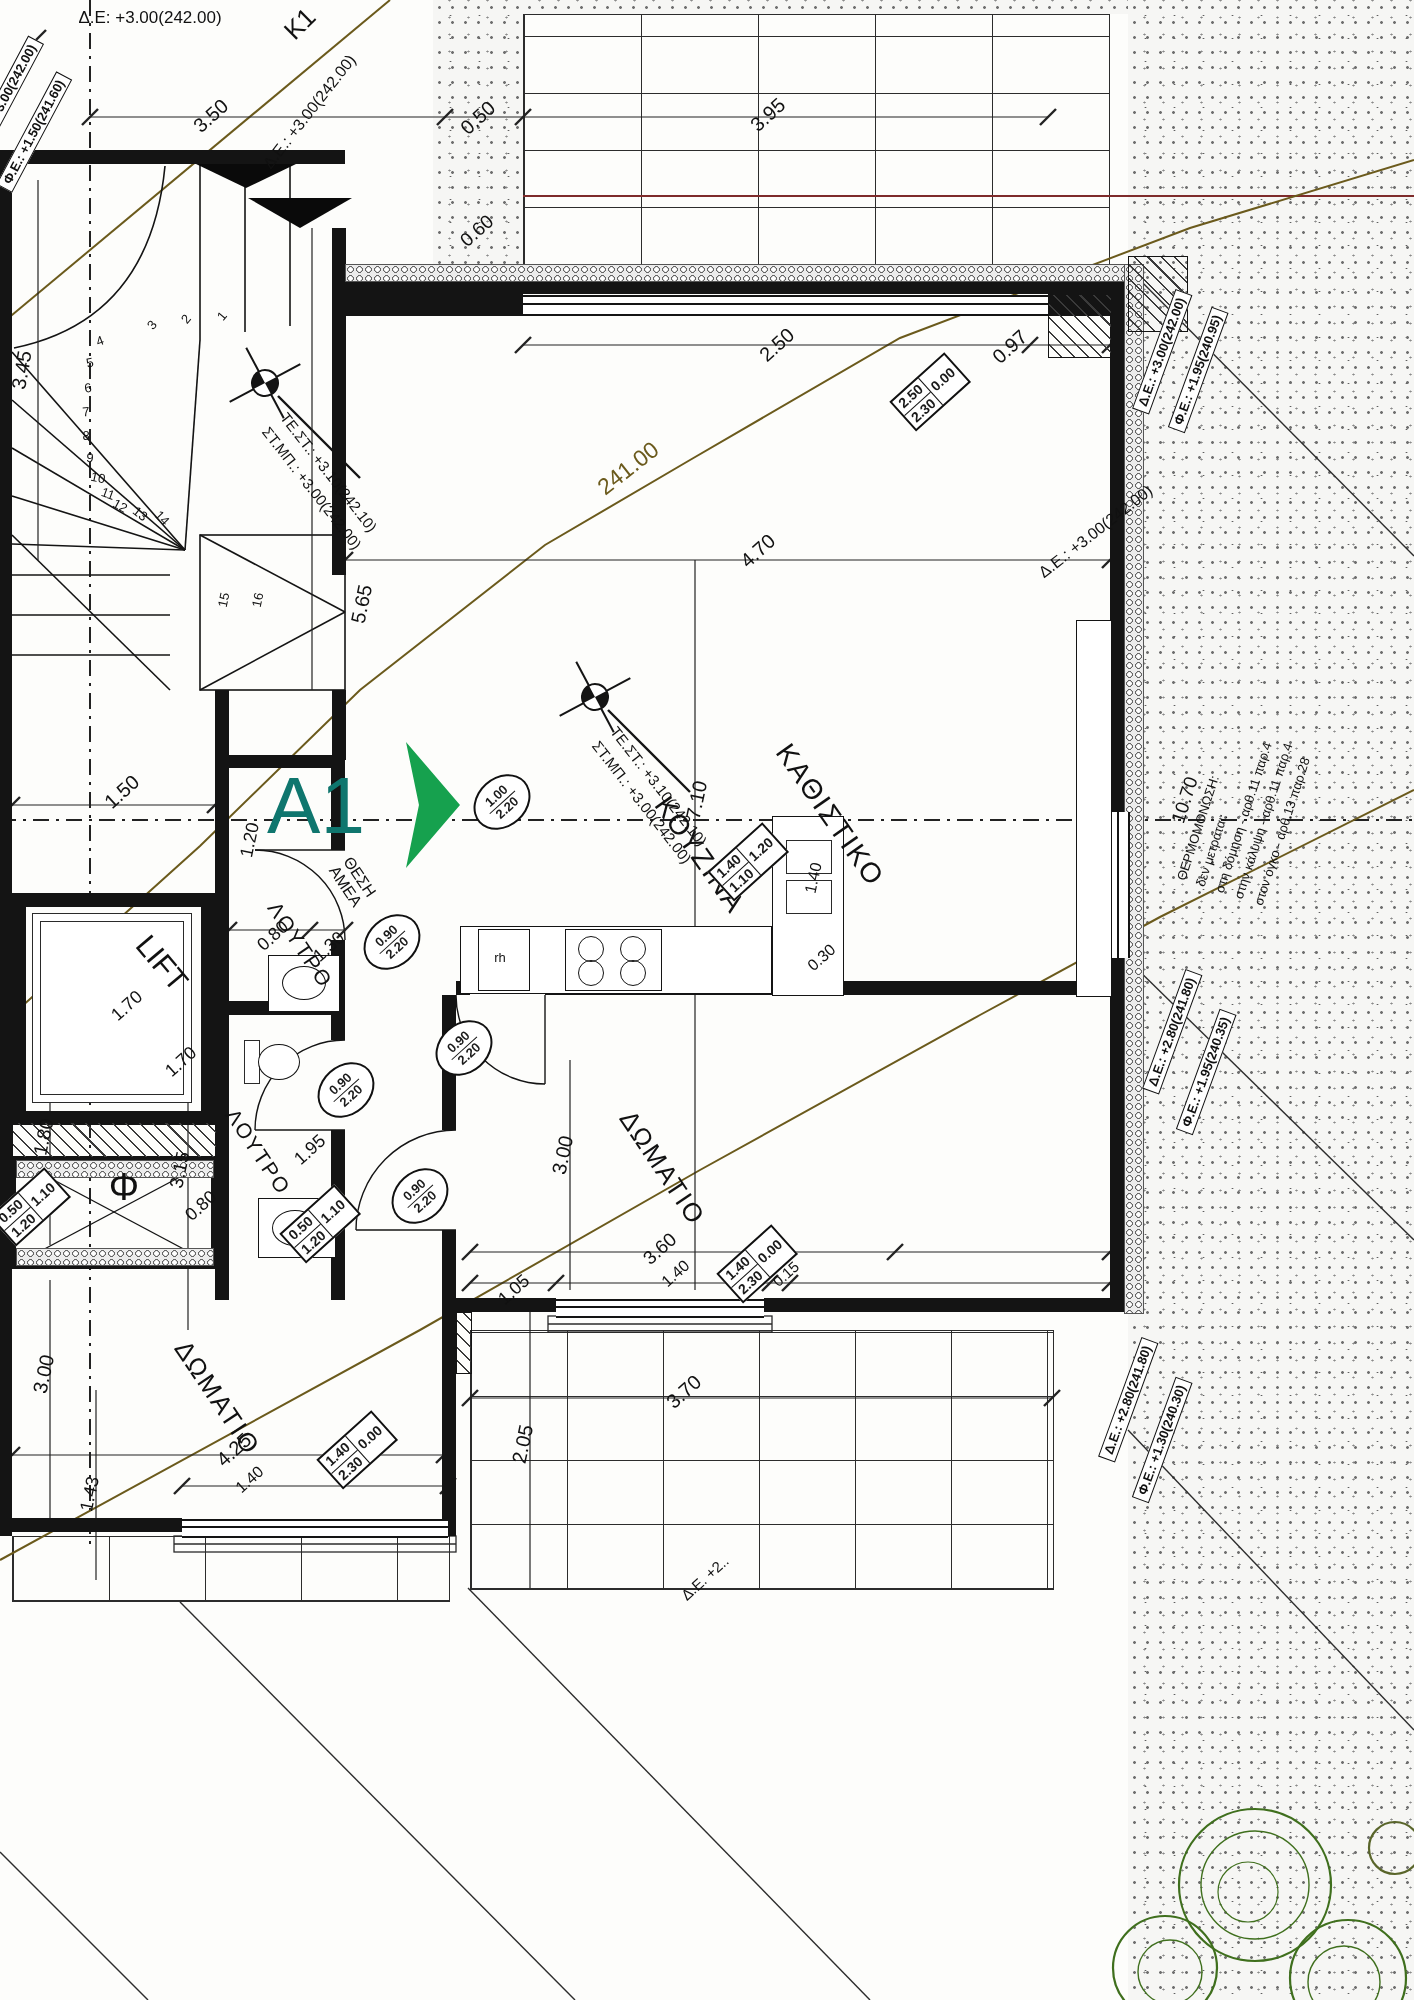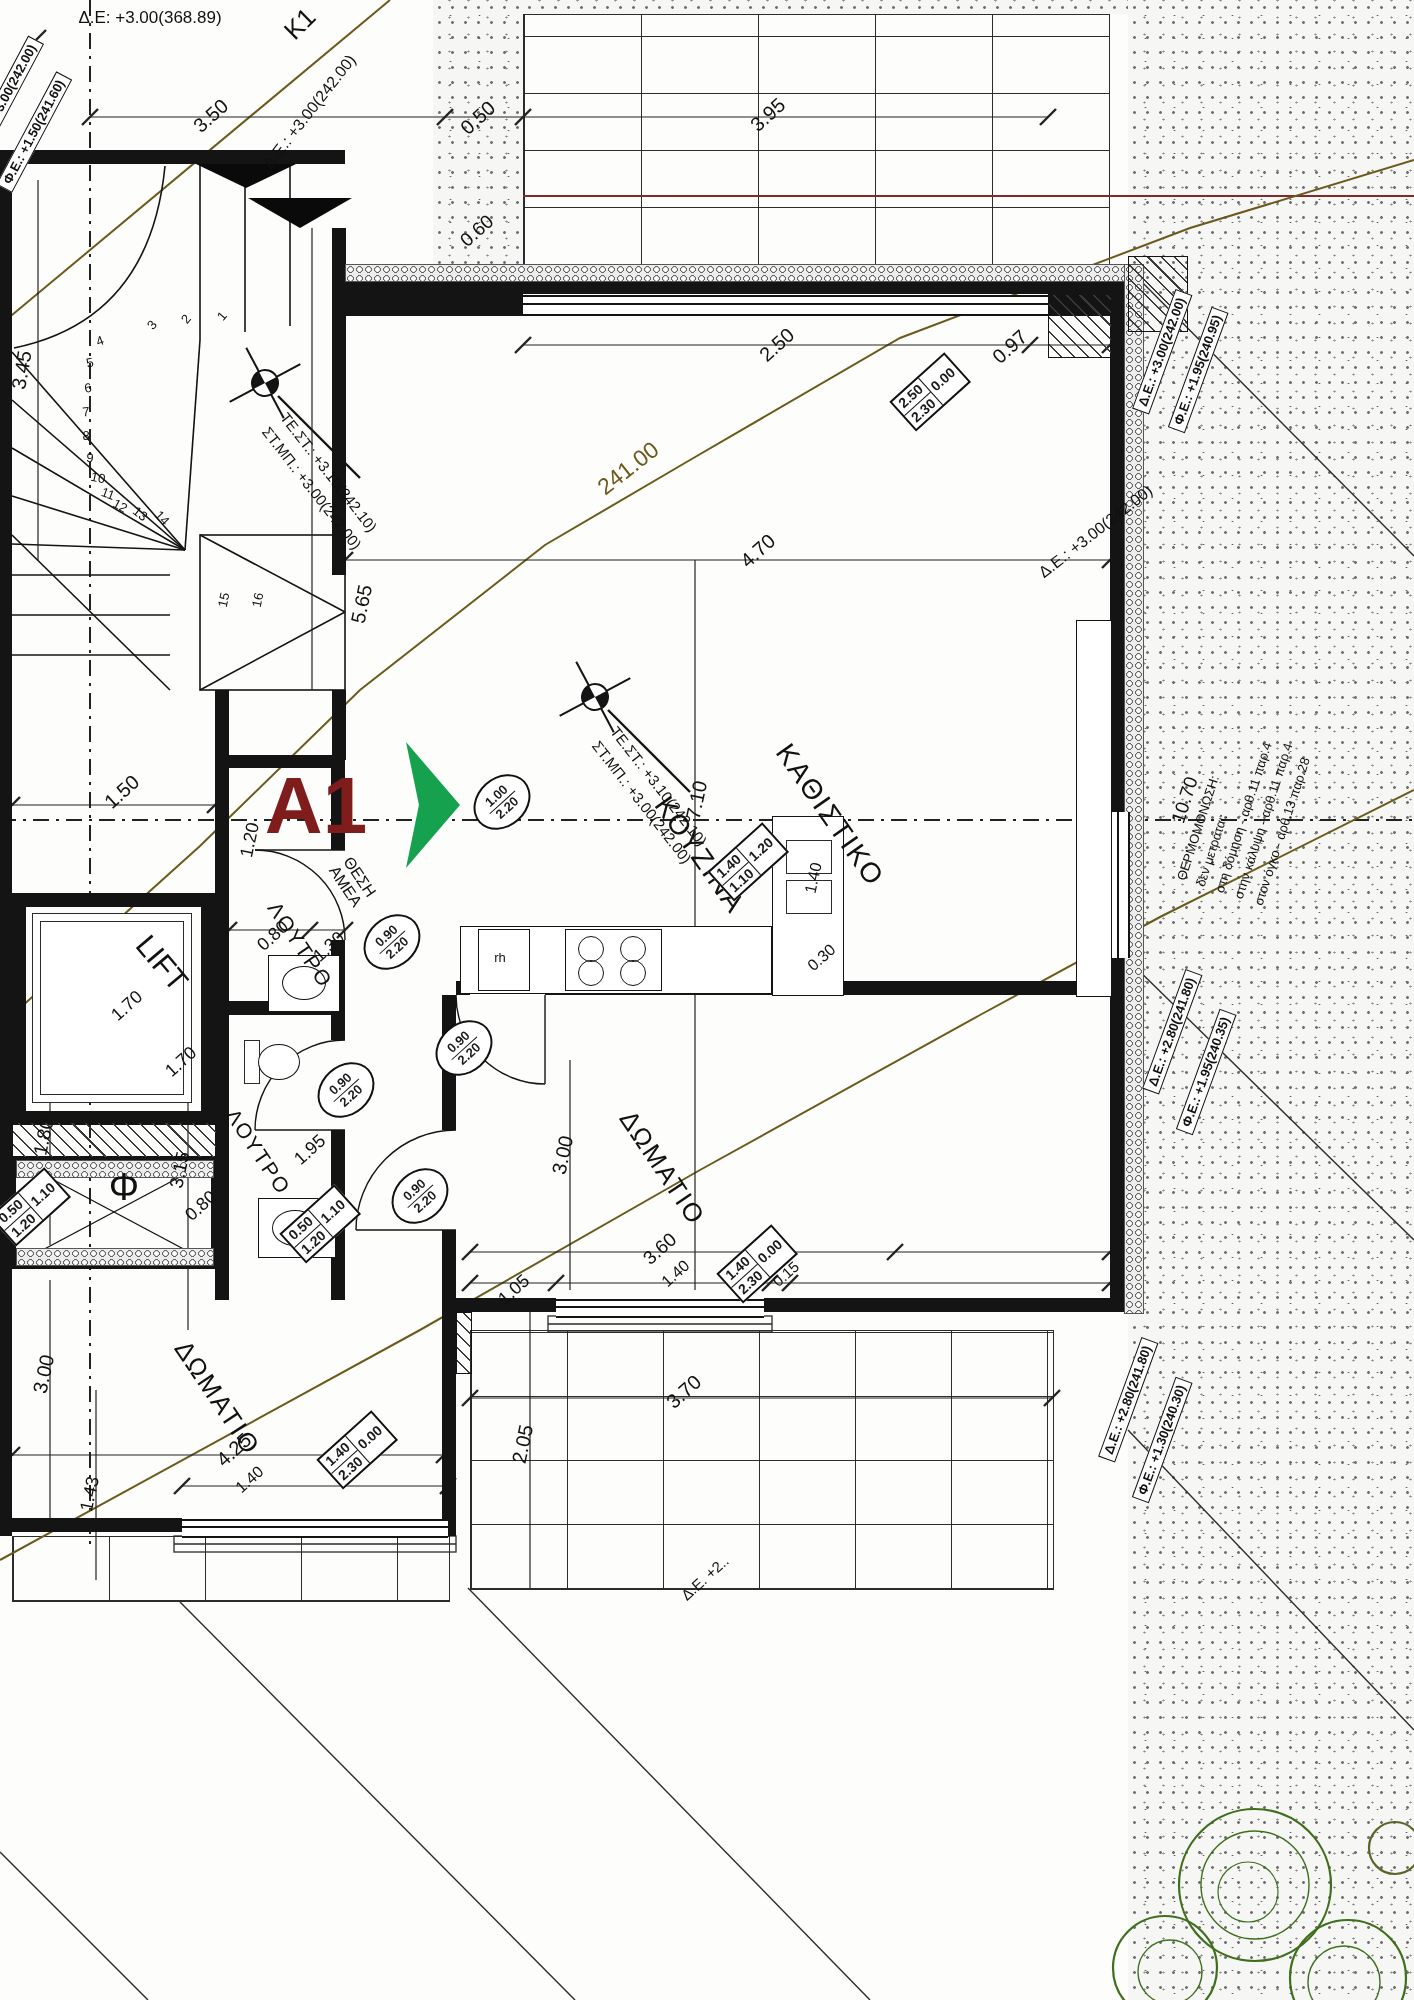--- a/index.html
+++ b/index.html
@@ -27,21 +27,21 @@
   .dashdot-h{position:absolute;height:2px;
     background-image:repeating-linear-gradient(90deg,#222 0 16px,transparent 16px 23px,#222 23px 26px,transparent 26px 33px);}
   .dashdot-v{position:absolute;width:2px;
     background-image:repeating-linear-gradient(180deg,#222 0 16px,transparent 16px 23px,#222 23px 26px,transparent 26px 33px);}
   .redline{position:absolute;height:2px;background:#7e2b2b;}
   .label{position:absolute;transform:translate(-50%,-50%);white-space:pre-line;
          text-align:center;line-height:1.05;}
   .dim{font-size:19px;color:#111;}
   .room{font-size:26px;letter-spacing:2px;color:#111;}
   .contourlbl{color:#6b5a1c;font-size:23px;}
-  .navy{color:#7f1d1d;font-weight:bold;}
+  .navy{color:#0f766e;font-weight:normal;}
   .boxed{border:1.8px solid #111;background:#fff;padding:1px 5px;font-weight:bold;}
   .wtag{position:absolute;transform:translate(-50%,-50%);display:flex;align-items:stretch;
         border:2px solid #111;background:#fff;font-weight:bold;font-size:14px;line-height:1.25;}
   .wtag .frac{display:flex;flex-direction:column;}
   .wtag .frac span{padding:0 4px;text-align:center;}
   .wtag .frac span:first-child{border-bottom:1.6px solid #111;}
   .wtag .side{border-left:1.6px solid #111;display:flex;align-items:center;padding:0 3px;}
   .oval{position:absolute;transform:translate(-50%,-50%);width:58px;height:46px;border:2px solid #111;
         border-radius:50%;background:#fff;display:flex;flex-direction:column;align-items:center;
         justify-content:center;font-size:13px;font-weight:bold;line-height:1.15;}
@@ -290,21 +290,21 @@
   <div class="counter" style="left:268px;top:955px;width:70px;height:55px;"></div>
   <div class="ellip" style="left:282px;top:966px;width:42px;height:32px;"></div>
   <div class="thinbox" style="left:244px;top:1040px;width:14px;height:42px;"></div>
   <div class="ellip" style="left:258px;top:1044px;width:40px;height:34px;"></div>
   <div class="counter" style="left:258px;top:1198px;width:76px;height:58px;"></div>
   <div class="ellip" style="left:272px;top:1210px;width:44px;height:34px;"></div>
 
   <div class="greenarrow" style="left:406px;top:742px;"></div>
 
   <div id="annotations">
-      <div class="label dim" style="left: 150px; top: 18px; font-size: 17px; transform: translate(-50%, -50%) rotate(0deg);">Δ.Ε: +3.00(368.89)</div>
+      <div class="label dim" style="left: 150px; top: 18px; font-size: 17px; transform: translate(-50%, -50%) rotate(0deg);">Δ.Ε: +3.00(242.00)</div>
       <div class="label dim" style="left: 300px; top: 24px; font-size: 26px; transform: translate(-50%, -50%) rotate(-45deg);">K1</div>
       <div class="label dim" style="left: 310px; top: 112px; font-size: 16px; transform: translate(-50%, -50%) rotate(-52deg);">Δ.Ε.: +3.00(242.00)</div>
       <div class="label dim" style="left: 1096px; top: 532px; font-size: 16px; transform: translate(-50%, -50%) rotate(-38deg);">Δ.Ε.: +3.00(242.00)</div>
       <div class="label dim" style="left: 211px; top: 116px; font-size: 20px; transform: translate(-50%, -50%) rotate(-42deg);">3.50</div>
       <div class="label dim" style="left: 478px; top: 118px; font-size: 20px; transform: translate(-50%, -50%) rotate(-42deg);">0.50</div>
       <div class="label dim" style="left: 768px; top: 115px; font-size: 20px; transform: translate(-50%, -50%) rotate(-42deg);">3.95</div>
       <div class="label dim" style="left: 477px; top: 231px; font-size: 19px; transform: translate(-50%, -50%) rotate(-42deg);">0.60</div>
       <div class="label dim" style="left: 777px; top: 345px; font-size: 20px; transform: translate(-50%, -50%) rotate(-42deg);">2.50</div>
       <div class="label dim" style="left: 1010px; top: 347px; font-size: 20px; transform: translate(-50%, -50%) rotate(-42deg);">0.97</div>
       <div class="label contourlbl" style="left: 628px; top: 468px; font-size: 23px; transform: translate(-50%, -50%) rotate(-38deg);">241.00</div>

